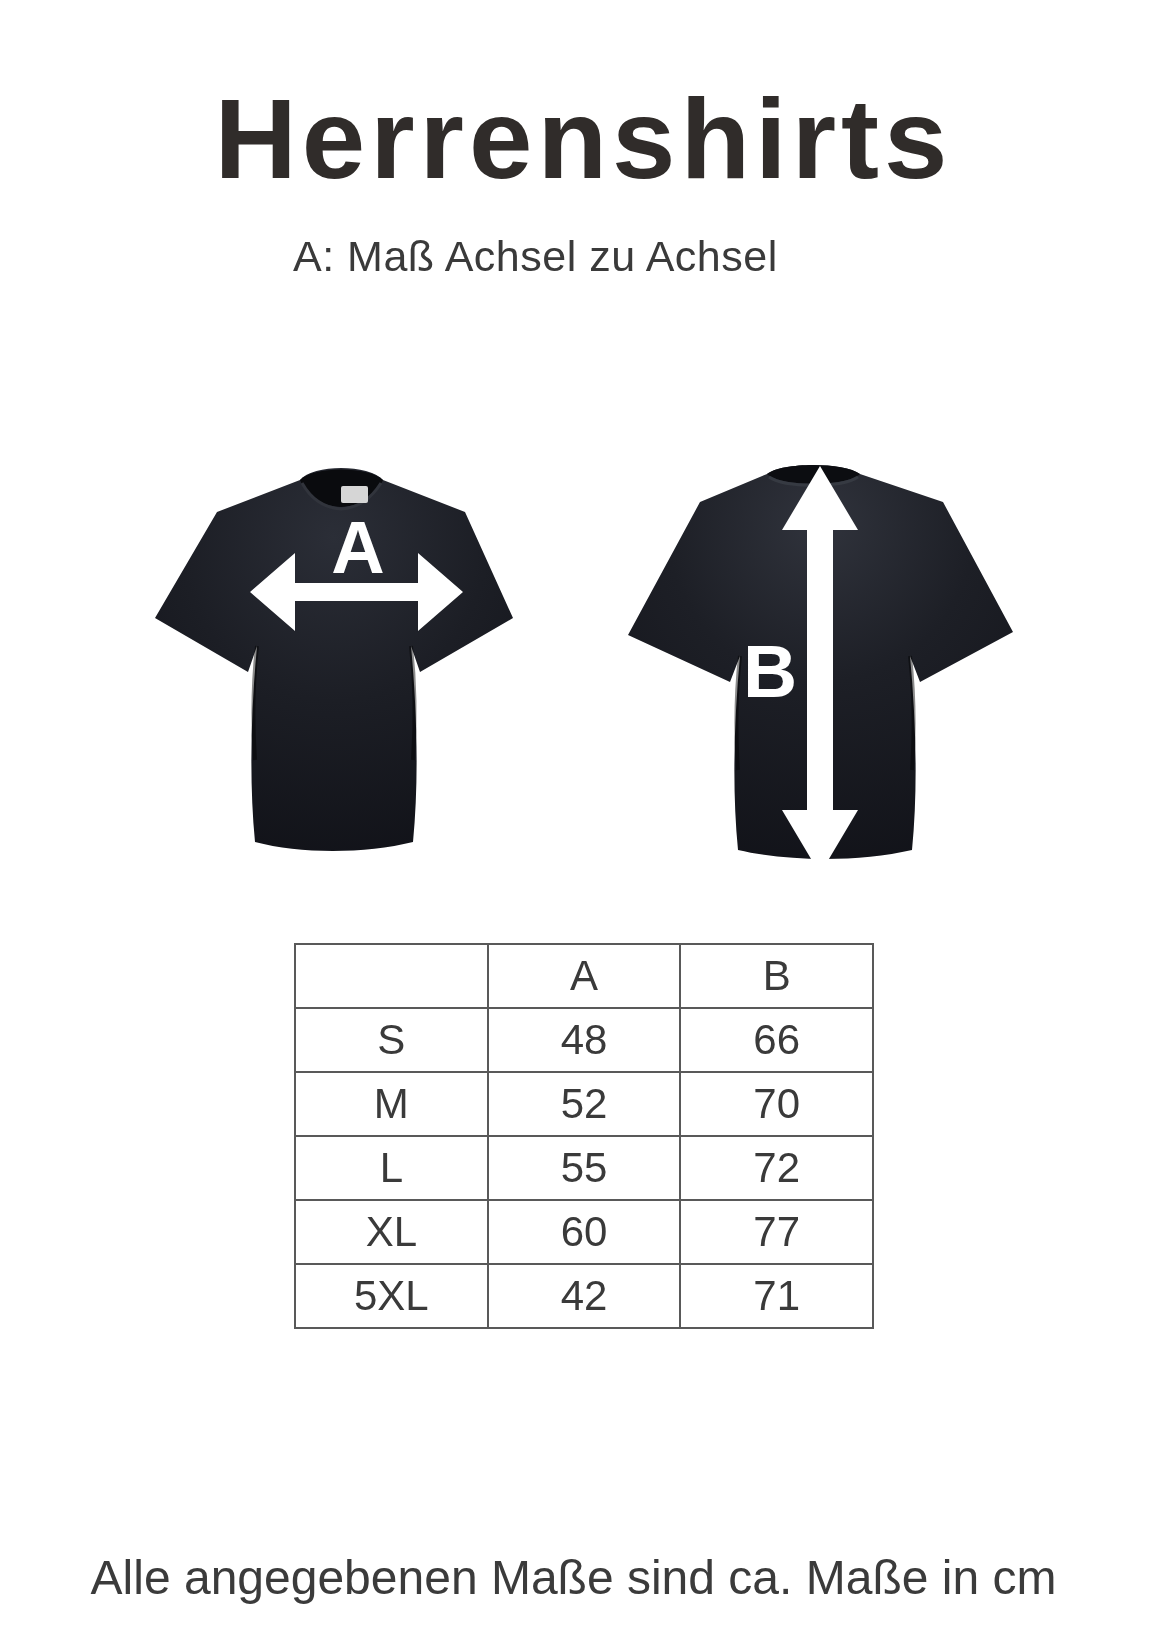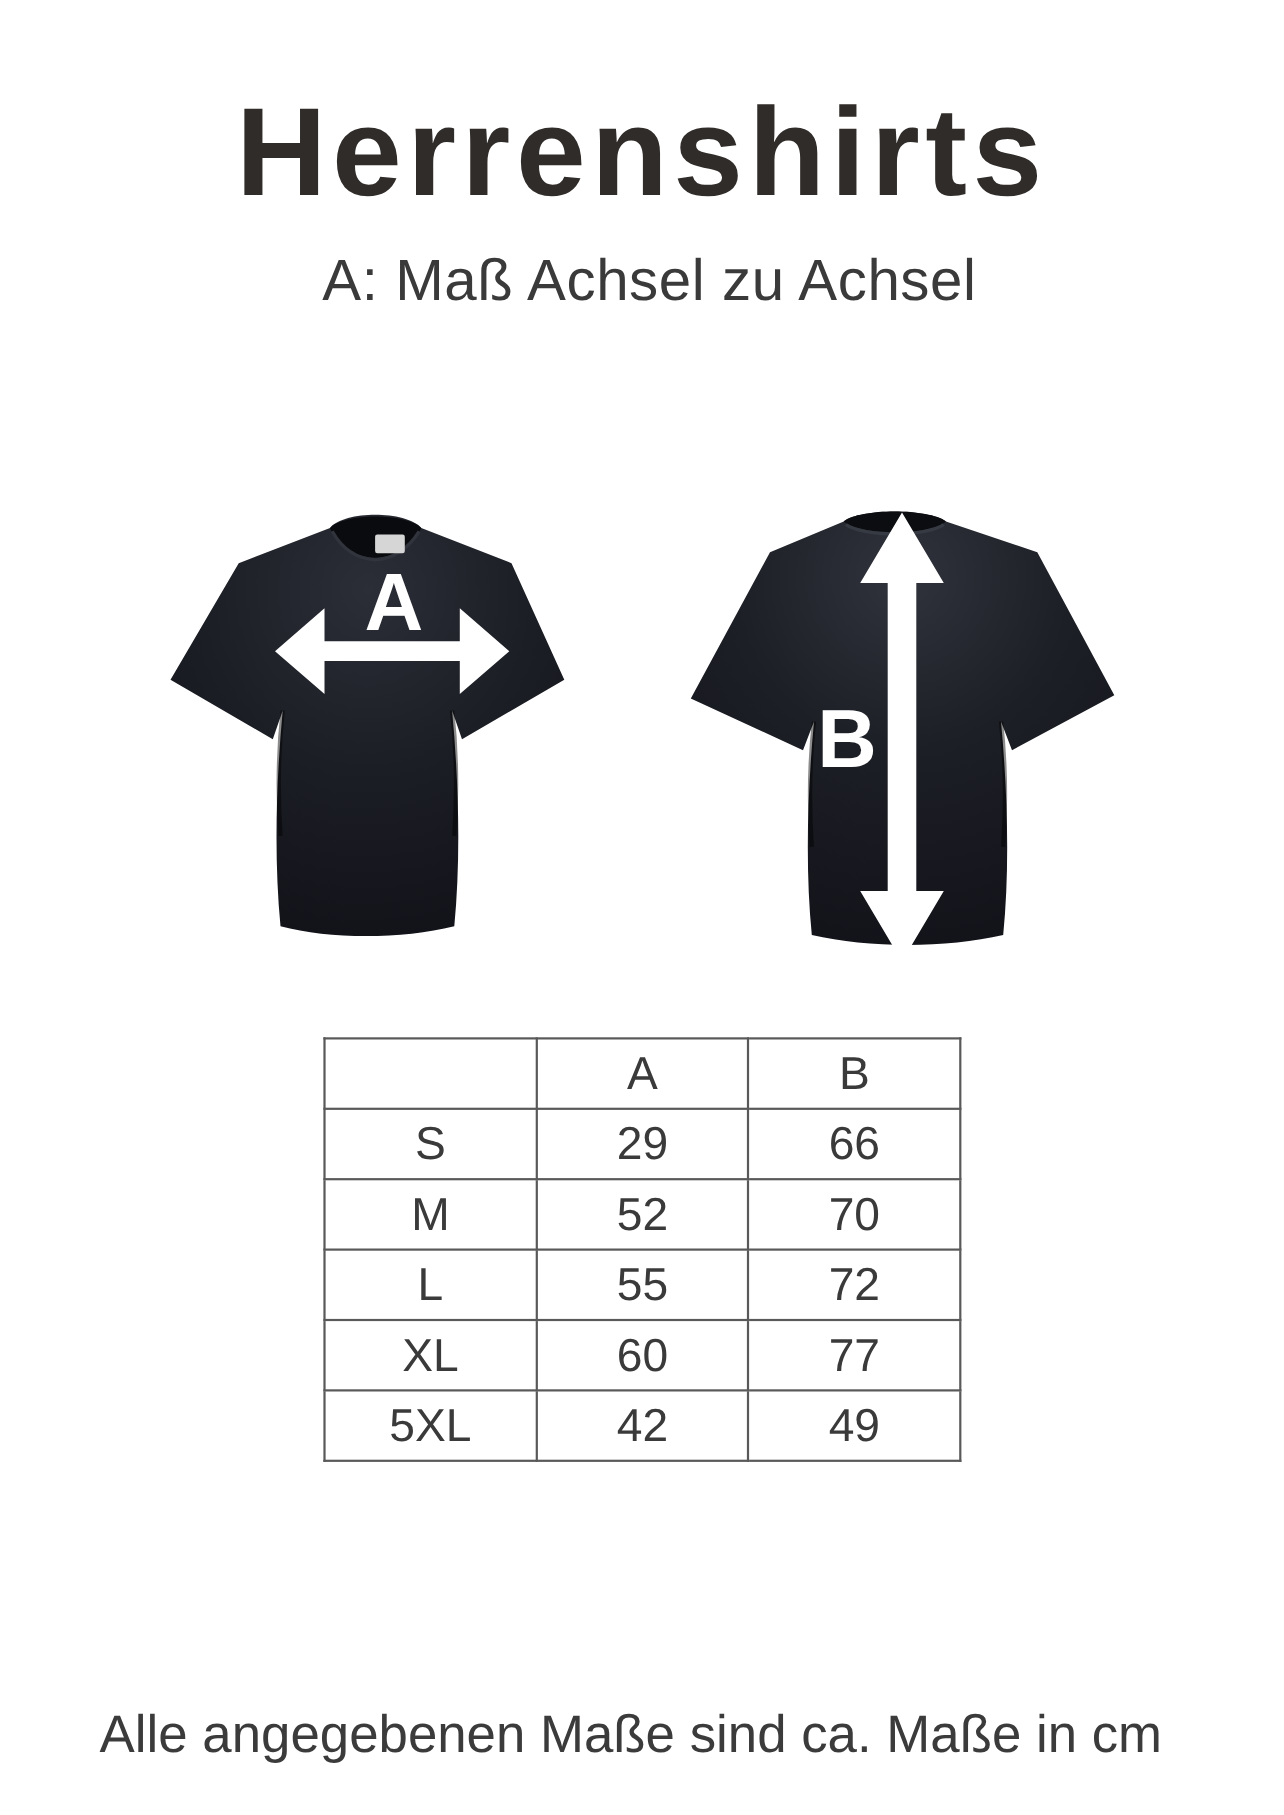--- a/index.html
+++ b/index.html
@@ -11,21 +11,21 @@
   .page{position:absolute;left:0;top:0;width:1167px;height:1650px;}
 
   .title{
     position:absolute;top:82px;left:0;width:1167px;margin:0;
     text-align:center;font-size:114px;line-height:114px;
     font-weight:bold;letter-spacing:5px;color:#302c2a;white-space:nowrap;
   }
 
   .legend{
     position:absolute;left:293px;top:230px;
-    font-size:53px;line-height:52px;color:#3a3a3a;letter-spacing:0.5px;
+    font-size:43px;line-height:52px;color:#3a3a3a;letter-spacing:0.5px;
     white-space:nowrap;
   }
 
   .shirt{position:absolute;}
   .shirt-front{left:135px;top:450px;width:400px;height:420px;}
   .shirt-back{left:610px;top:450px;width:420px;height:430px;}
   .shirt text{font-family:"Liberation Sans", sans-serif;font-weight:bold;}
 
   table.size-table{
     position:absolute;left:294px;top:943px;width:580px;
@@ -98,41 +98,41 @@
     <thead>
       <tr>
         <th></th>
         <th>A</th>
         <th>B</th>
       </tr>
     </thead>
     <tbody>
       <tr>
         <td>S</td>
-        <td>29</td>
+        <td>48</td>
         <td>66</td>
       </tr>
       <tr>
         <td>M</td>
         <td>52</td>
         <td>70</td>
       </tr>
       <tr>
         <td>L</td>
         <td>55</td>
         <td>72</td>
       </tr>
       <tr>
         <td>XL</td>
         <td>60</td>
         <td>77</td>
       </tr>
       <tr>
         <td>5XL</td>
         <td>42</td>
-        <td>49</td>
+        <td>71</td>
       </tr>
     </tbody>
   </table>
 
   <div class="footer">Alle angegebenen Maße sind ca. Maße in cm</div>
 
 </div>
 
 </body></html>

